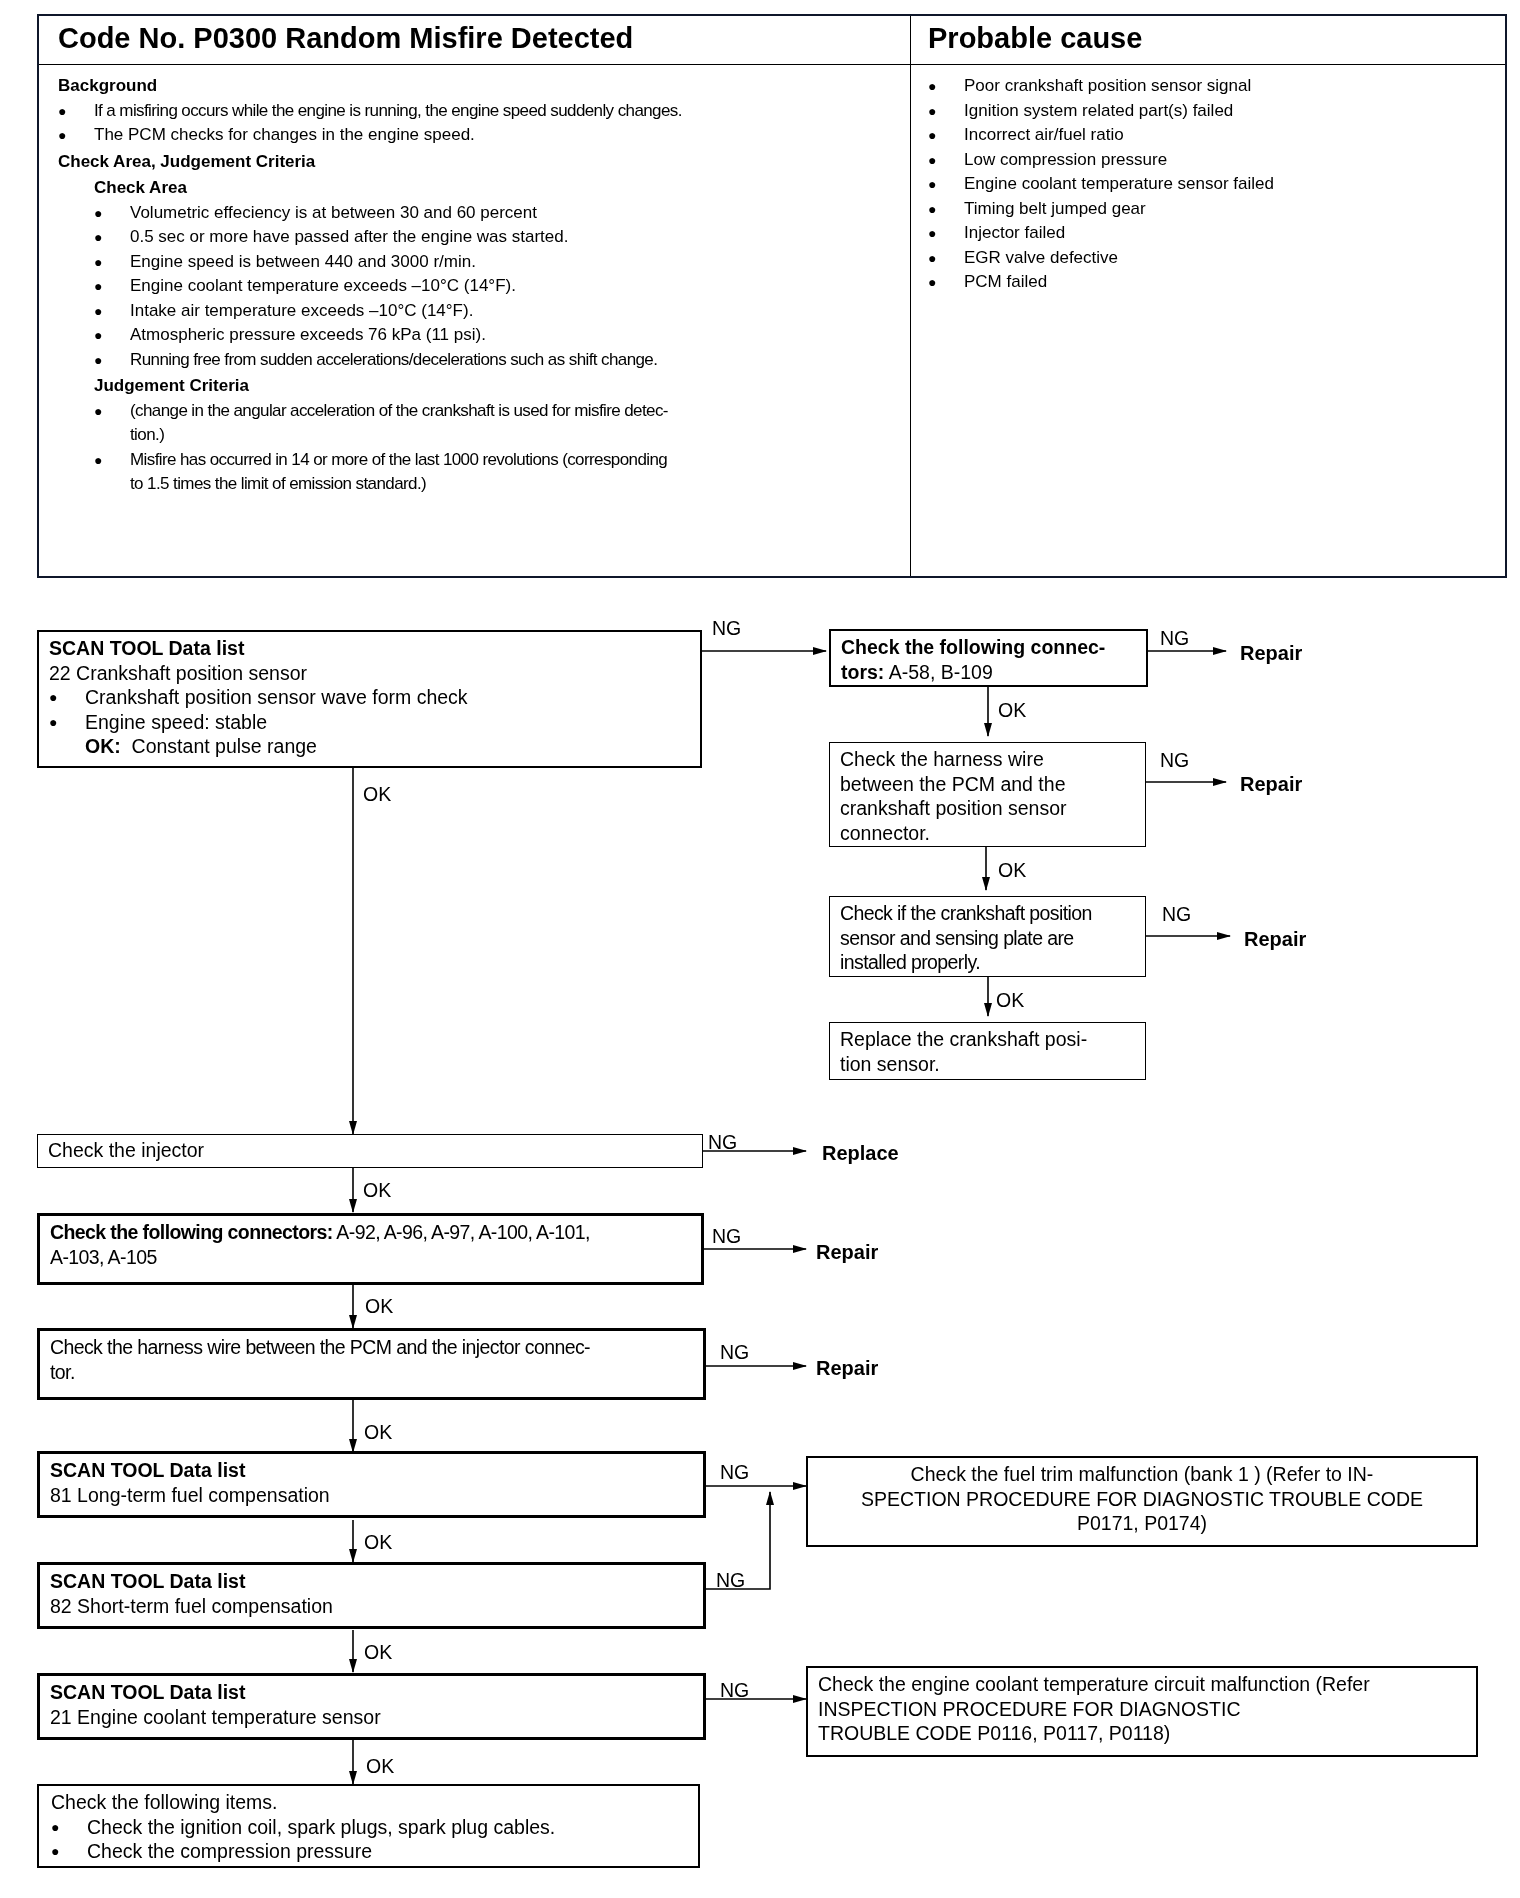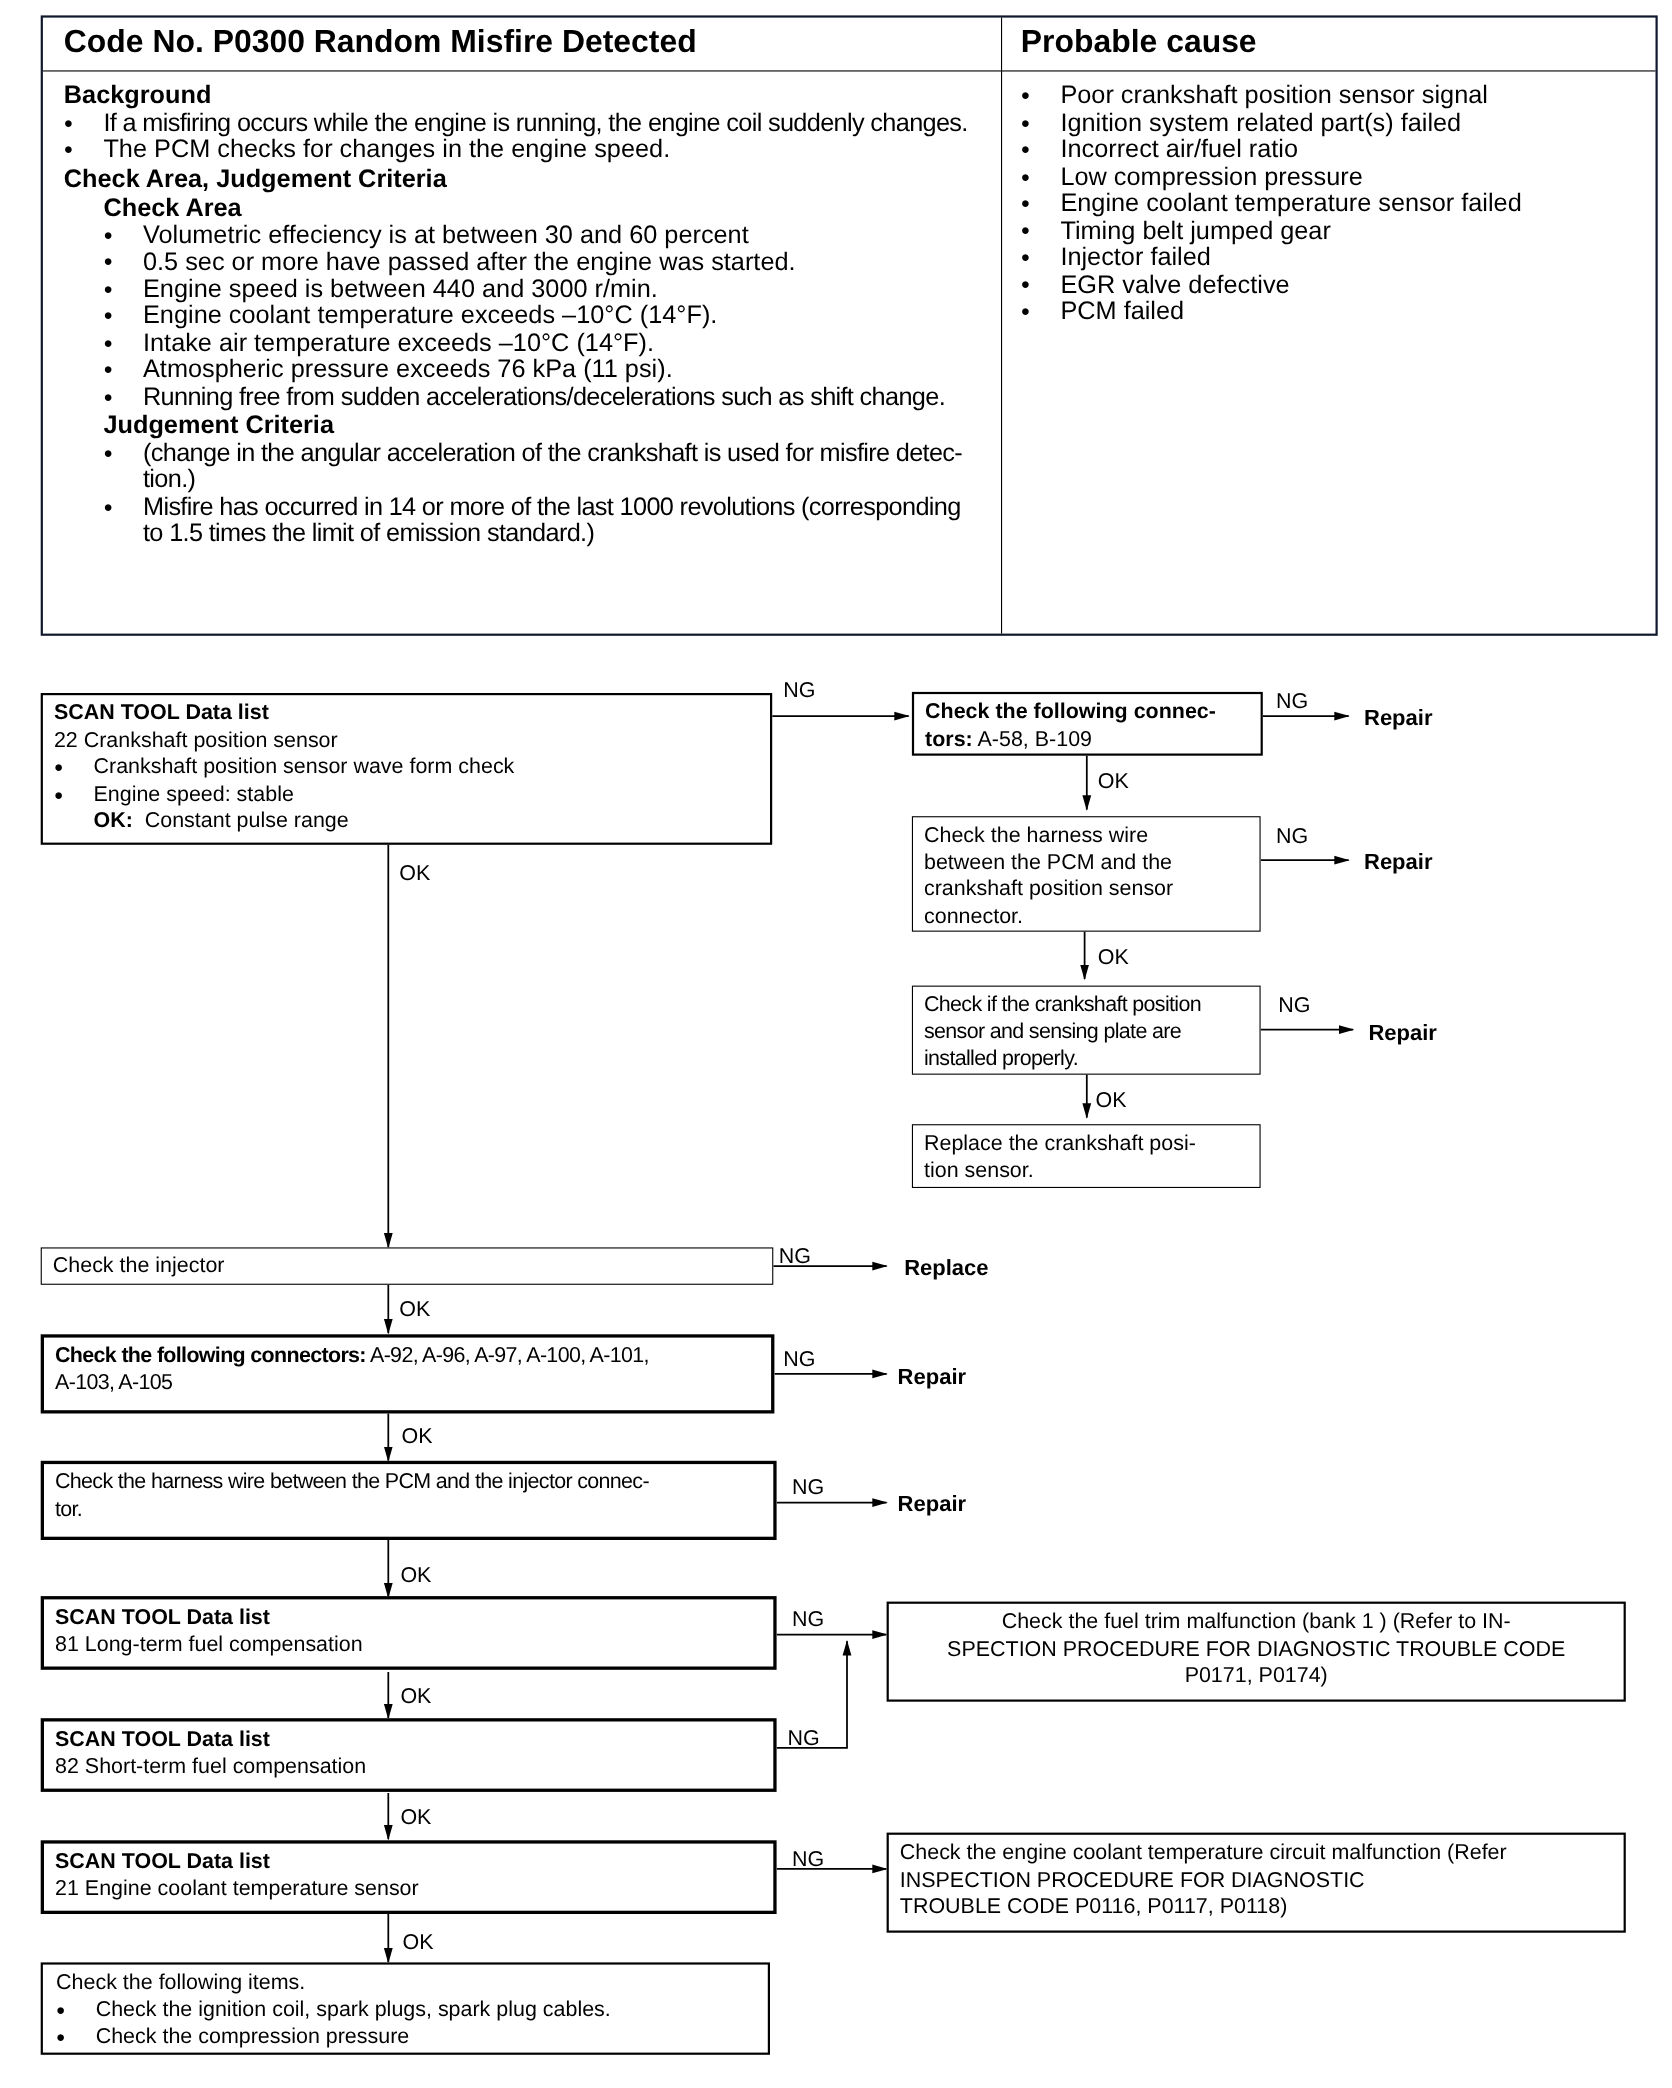--- a/index.html
+++ b/index.html
@@ -4,21 +4,21 @@
 <style>
   html, body { margin:0; padding:0; background:#ffffff; }
   body { width:1520px; height:1898px; position:relative; overflow:hidden;
          font-family:"Liberation Sans", sans-serif; color:#000; }
   .abs { position:absolute; }
   
   #info-table { left:37px; top:14px; width:1470px; height:564px; border:2px solid #0f172a; box-sizing:border-box; }
   #info-table .vdiv { position:absolute; left:871px; top:0; bottom:0; border-left:1px solid #000; }
   #info-table .hdiv { position:absolute; left:0; right:0; top:48px; border-top:1px solid #000; }
   .tbl-title { position:absolute; top:6px; font-size:29px; font-weight:bold; letter-spacing:0px; white-space:nowrap; }
-  .sec { position:absolute; font-size:23px; line-height:24.5px; }
+  .sec { position:absolute; font-size:17px; line-height:24.5px; }
   .sec .hd { font-weight:bold; }
   .sec .sub { font-weight:bold; margin-left:36px; margin-top:2px; }
   .bl { position:relative; padding-left:72px; }
   .bl0 { position:relative; padding-left:36px; }
   .bl::before { content:"\25CF"; position:absolute; left:36px; top:0; font-size:14px; }
   .bl0::before { content:"\25CF"; position:absolute; left:0; top:0; font-size:14px; }
   .cond { letter-spacing:-0.6px; }
 
   
   .box { position:absolute; border:2px solid #000; box-sizing:border-box; background:#fff;
@@ -37,21 +37,21 @@
 <body>
 
 <div id="info-table" class="abs">
   <div class="vdiv"></div>
   <div class="hdiv"></div>
   <div class="tbl-title" style="left:19px;">Code No. P0300 Random Misfire Detected</div>
   <div class="tbl-title" style="left:889px;">Probable cause</div>
 
   <div class="sec" style="left:19px; top:58px; width:840px;">
     <div class="hd">Background</div>
-    <div class="bl0 cond">If a misfiring occurs while the engine is running, the engine coil suddenly changes.</div>
+    <div class="bl0 cond">If a misfiring occurs while the engine is running, the engine speed suddenly changes.</div>
     <div class="bl0">The PCM checks for changes in the engine speed.</div>
     <div class="hd" style="margin-top:2px;">Check Area, Judgement Criteria</div>
     <div class="sub">Check Area</div>
     <div class="bl">Volumetric effeciency is at between 30 and 60 percent</div>
     <div class="bl">0.5 sec or more have passed after the engine was started.</div>
     <div class="bl">Engine speed is between 440 and 3000 r/min.</div>
     <div class="bl">Engine coolant temperature exceeds –10°C (14°F).</div>
     <div class="bl">Intake air temperature exceeds –10°C (14°F).</div>
     <div class="bl">Atmospheric pressure exceeds 76 kPa (11 psi).</div>
     <div class="bl cond">Running free from sudden accelerations/decelerations such as shift change.</div>

